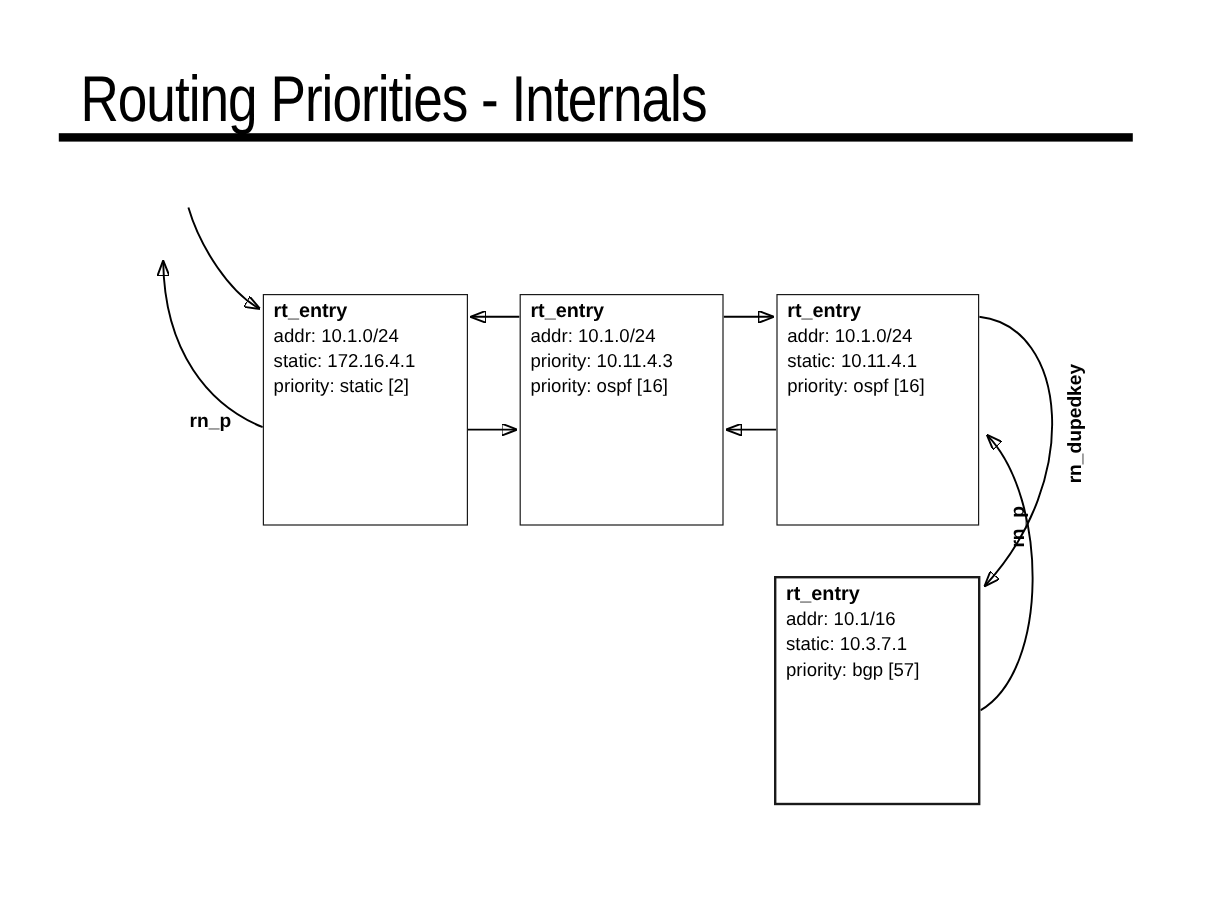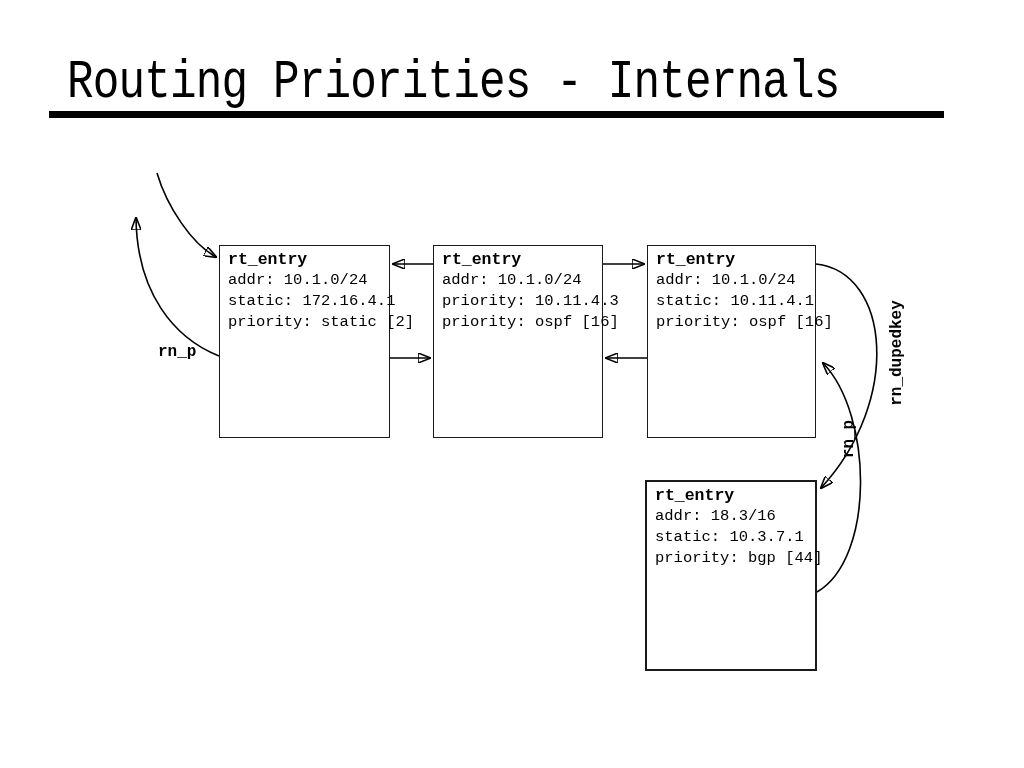--- a/index.html
+++ b/index.html
@@ -3,21 +3,21 @@
 <meta charset="utf-8">
 <style>
   * { margin: 0; padding: 0; box-sizing: border-box; }
   html, body { background: #ffffff; }
   .slide {
     position: relative;
     width: 944px;
     height: 768px;
     background: #ffffff;
     overflow: hidden;
-    font-family: Liberation Mono, monospace;
+    font-family: Liberation Sans, sans-serif;
     color: #000000;
   }
   .title {
     position: absolute;
     left: 67px;
     top: 56px;
     font-size: 54px;
     font-weight: 400;
     line-height: 1.0;
     letter-spacing: -1px;
@@ -115,22 +115,22 @@
 
   <div class="node node-3">
     <div class="node-title">rt_entry</div>
     <div class="node-field">addr: 10.1.0/24</div>
     <div class="node-field">static: 10.11.4.1</div>
     <div class="node-field">priority: ospf [16]</div>
   </div>
 
   <div class="node node-4">
     <div class="node-title">rt_entry</div>
-    <div class="node-field">addr: 18.3/16</div>
+    <div class="node-field">addr: 10.1/16</div>
     <div class="node-field">static: 10.3.7.1</div>
-    <div class="node-field">priority: bgp [44]</div>
+    <div class="node-field">priority: bgp [57]</div>
   </div>
 
   <div class="ptr-label lbl-rnp-left">rn_p</div>
   <div class="ptr-label lbl-vertical lbl-dupedkey">rn_dupedkey</div>
   <div class="ptr-label lbl-vertical lbl-rnp-right">rn_p</div>
 
 </div>
 
 </body></html>

